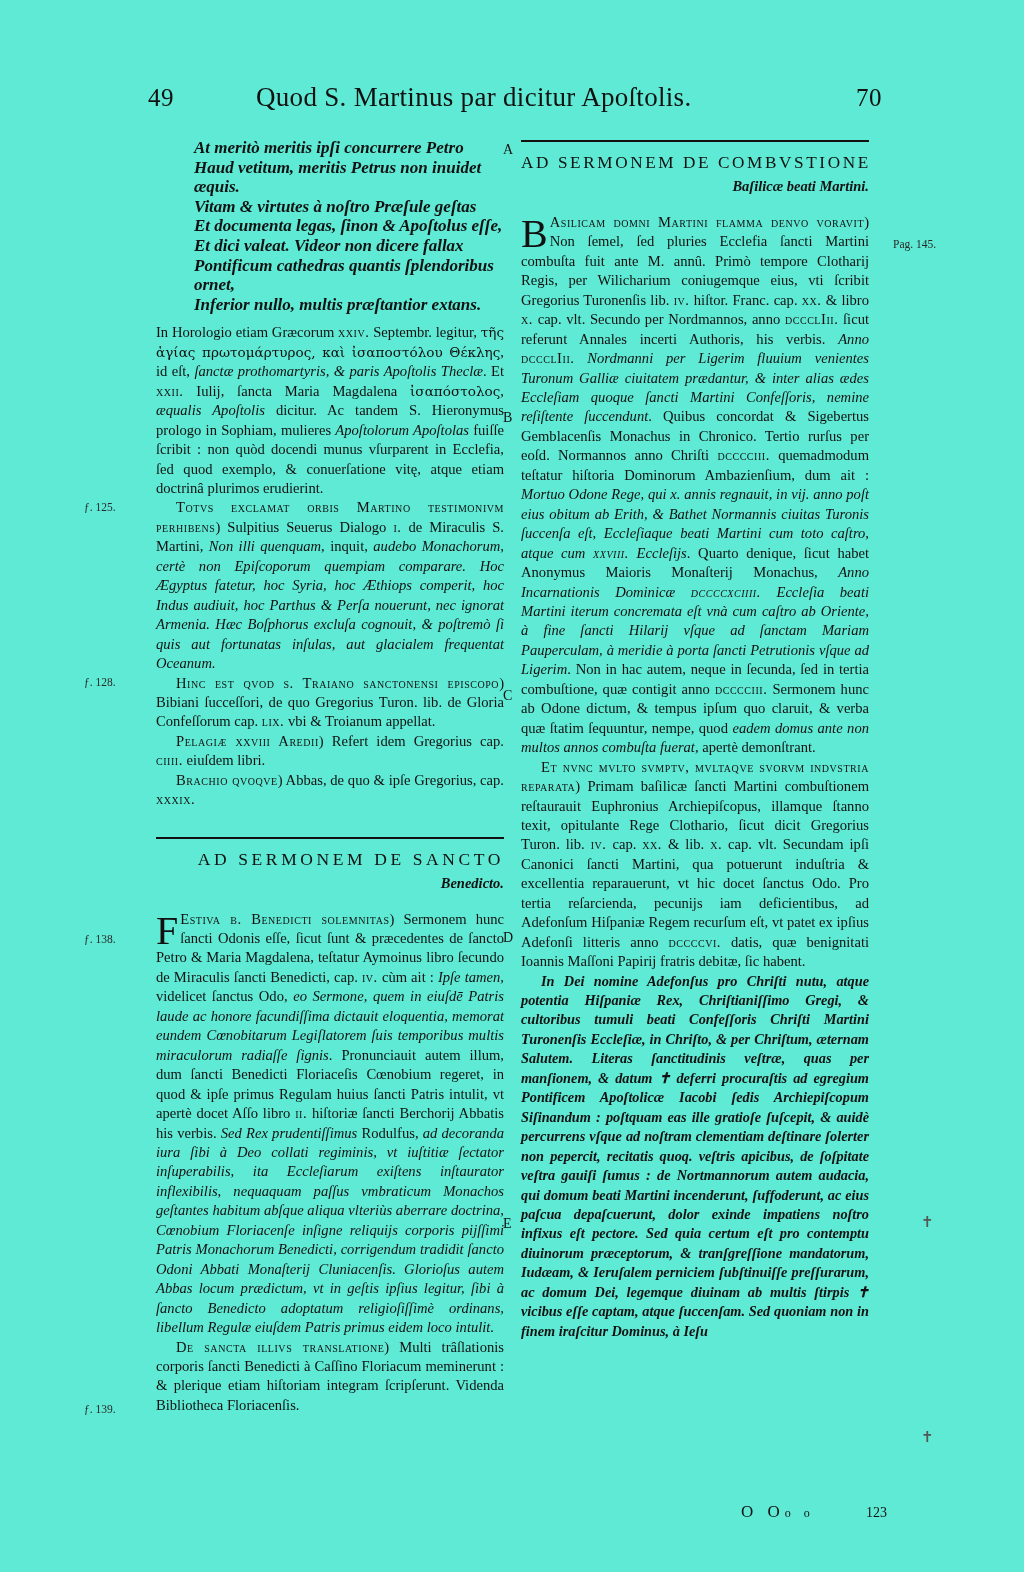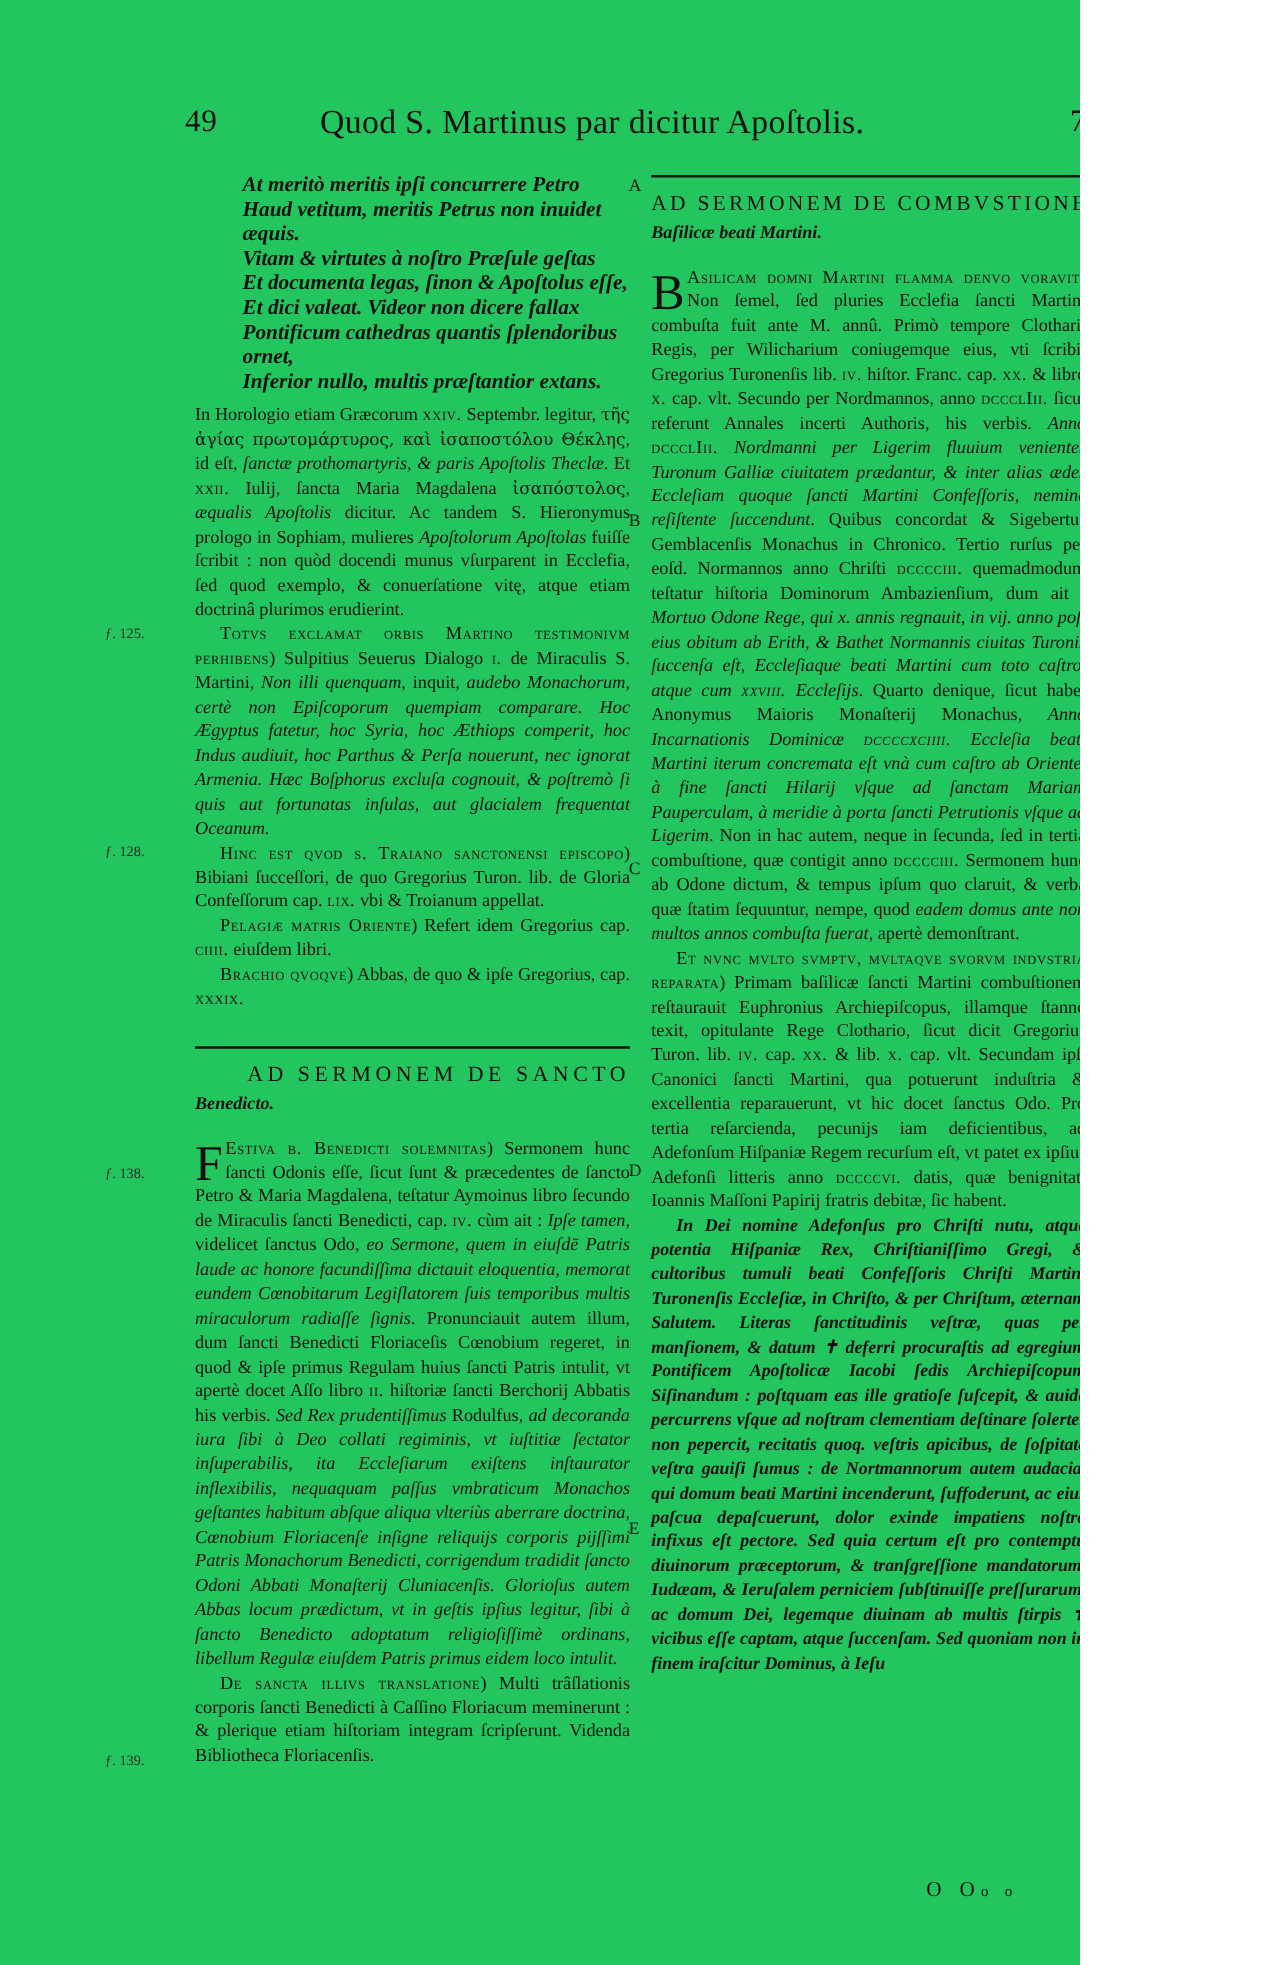--- a/index.html
+++ b/index.html
@@ -2,23 +2,23 @@
 <html><head>
 <meta charset="utf-8">
 <style>
   html, body {
     margin: 0;
     padding: 0;
     background: #ffffff;
   }
   .page {
     position: relative;
-    width: 864px;
+    width: 1024px;
     height: 1572px;
-    background: #22c55e;
+    background: #5eead4;
     overflow: hidden;
     font-family: "Liberation Serif", "DejaVu Serif", serif;
     color: #111;
   }
   
   .running-head {
     position: absolute;
     left: 0;
     top: 84px;
     width: 1024px;
@@ -95,21 +95,21 @@
     width: 100%;
   }
   .sec-head {
     text-align: right;
     font-size: 17.5px;
     letter-spacing: 3.6px;
     margin: 2px 0 5px 0;
     white-space: nowrap;
   }
   .sec-sub {
-    text-align: left;
+    text-align: right;
     font-style: italic;
     font-weight: bold;
     font-size: 14.5px;
     margin-bottom: 16px;
   }
   .gap-s { height: 9px; }
   .gap-m { height: 15px; }
 
   
   .marginal {
@@ -204,21 +204,21 @@
     </div>
 
     <div class="gap-s"></div>
 
     <p><span>In Horologio etiam Græcorum </span><span class="sc">xxiv.</span><span> Septembr. legitur, </span><span class="greek">τῆς ἁγίας πρωτομάρτυρος, καὶ ἰσαποστόλου Θέκλης</span><span>, id eſt, </span><span class="it">ſanctæ prothomartyris, &amp; paris Apoſtolis Theclæ</span><span>. Et </span><span class="sc">xxii.</span><span> Iulij, ſancta Maria Magdalena </span><span class="greek">ἰσαπόστολος</span><span>, </span><span class="it">æqualis Apoſtolis</span><span> dicitur. Ac tandem S. Hieronymus prologo in Sophiam, mulieres </span><span class="it">Apoſtolorum Apoſtolas</span><span> fuiſſe ſcribit : non quòd docendi munus vſurparent in Ecclefia, ſed quod exemplo, &amp; conuerſatione vitę, atque etiam doctrinâ plurimos erudierint.</span></p>
 
     <p class="ind"><span class="sc">Totvs exclamat orbis Martino testimonivm perhibens</span><span>) Sulpitius Seuerus Dialogo </span><span class="sc">i.</span><span> de Miraculis S. Martini, </span><span class="it">Non illi quenquam</span><span>, inquit, </span><span class="it">audebo Monachorum, certè non Epiſcoporum quempiam comparare. Hoc Ægyptus fatetur, hoc Syria, hoc Æthiops comperit, hoc Indus audiuit, hoc Parthus &amp; Perſa nouerunt, nec ignorat Armenia. Hæc Boſphorus excluſa cognouit, &amp; poſtremò ſi quis aut fortunatas inſulas, aut glacialem frequentat Oceanum.</span></p>
 
     <p class="ind"><span class="sc">Hinc est qvod s. Traiano sanctonensi episcopo</span><span>) Bibiani ſucceſſori, de quo Gregorius Turon. lib. de Gloria Confeſſorum cap. </span><span class="sc">lix.</span><span> vbi &amp; Troianum appellat.</span></p>
 
-    <p class="ind"><span class="sc">Pelagiæ matris Oriente</span><span>) Refert idem Gregorius cap. </span><span class="sc">ciiii.</span><span> eiuſdem libri.</span></p>
+    <p class="ind"><span class="sc">Pelagiæ xxviii Aredii</span><span>) Refert idem Gregorius cap. </span><span class="sc">ciiii.</span><span> eiuſdem libri.</span></p>
 
     <p class="ind"><span class="sc">Brachio qvoqve</span><span>) Abbas, de quo &amp; ipſe Gregorius, cap. </span><span class="sc">xxxix.</span></p>
 
     <div class="gap-m"></div>
     <hr class="rule">
     <div class="sec-head">AD SERMONEM DE SANCTO</div>
     <div class="sec-sub">Benedicto.</div>
 
     <p class="dropcap-para"><span class="dropcap">F</span><span class="sc">Estiva b. Benedicti solemnitas</span><span>) Sermonem hunc ſancti Odonis eſſe, ſicut ſunt &amp; præcedentes de ſancto Petro &amp; Maria Magdalena, teſtatur Aymoinus libro ſecundo de Miraculis ſancti Benedicti, cap. </span><span class="sc">iv.</span><span> cùm ait : </span><span class="it">Ipſe tamen,</span><span> videlicet ſanctus Odo, </span><span class="it">eo Sermone, quem in eiuſdē Patris laude ac honore facundiſſima dictauit eloquentia, memorat eundem Cœnobitarum Legiſlatorem ſuis temporibus multis miraculorum radiaſſe ſignis</span><span>. Pronunciauit autem illum, dum ſancti Benedicti Floriaceſis Cœnobium regeret, in quod &amp; ipſe primus Regulam huius ſancti Patris intulit, vt apertè docet Aſſo libro </span><span class="sc">ii.</span><span> hiſtoriæ ſancti Berchorij Abbatis his verbis. </span><span class="it">Sed Rex prudentiſſimus</span><span> Rodulfus, </span><span class="it">ad decoranda iura ſibi à Deo collati regiminis, vt iuſtitiæ ſectator inſuperabilis, ita Eccleſiarum exiſtens inſtaurator inflexibilis, nequaquam paſſus vmbraticum Monachos geſtantes habitum abſque aliqua vlteriùs aberrare doctrina, Cœnobium Floriacenſe inſigne reliquijs corporis pijſſimi Patris Monachorum Benedicti, corrigendum tradidit ſancto Odoni Abbati Monaſterij Cluniacenſis. Glorioſus autem Abbas locum prædictum, vt in geſtis ipſius legitur, ſibi à ſancto Benedicto adoptatum religioſiſſimè ordinans, libellum Regulæ eiuſdem Patris primus eidem loco intulit.</span></p>
 

